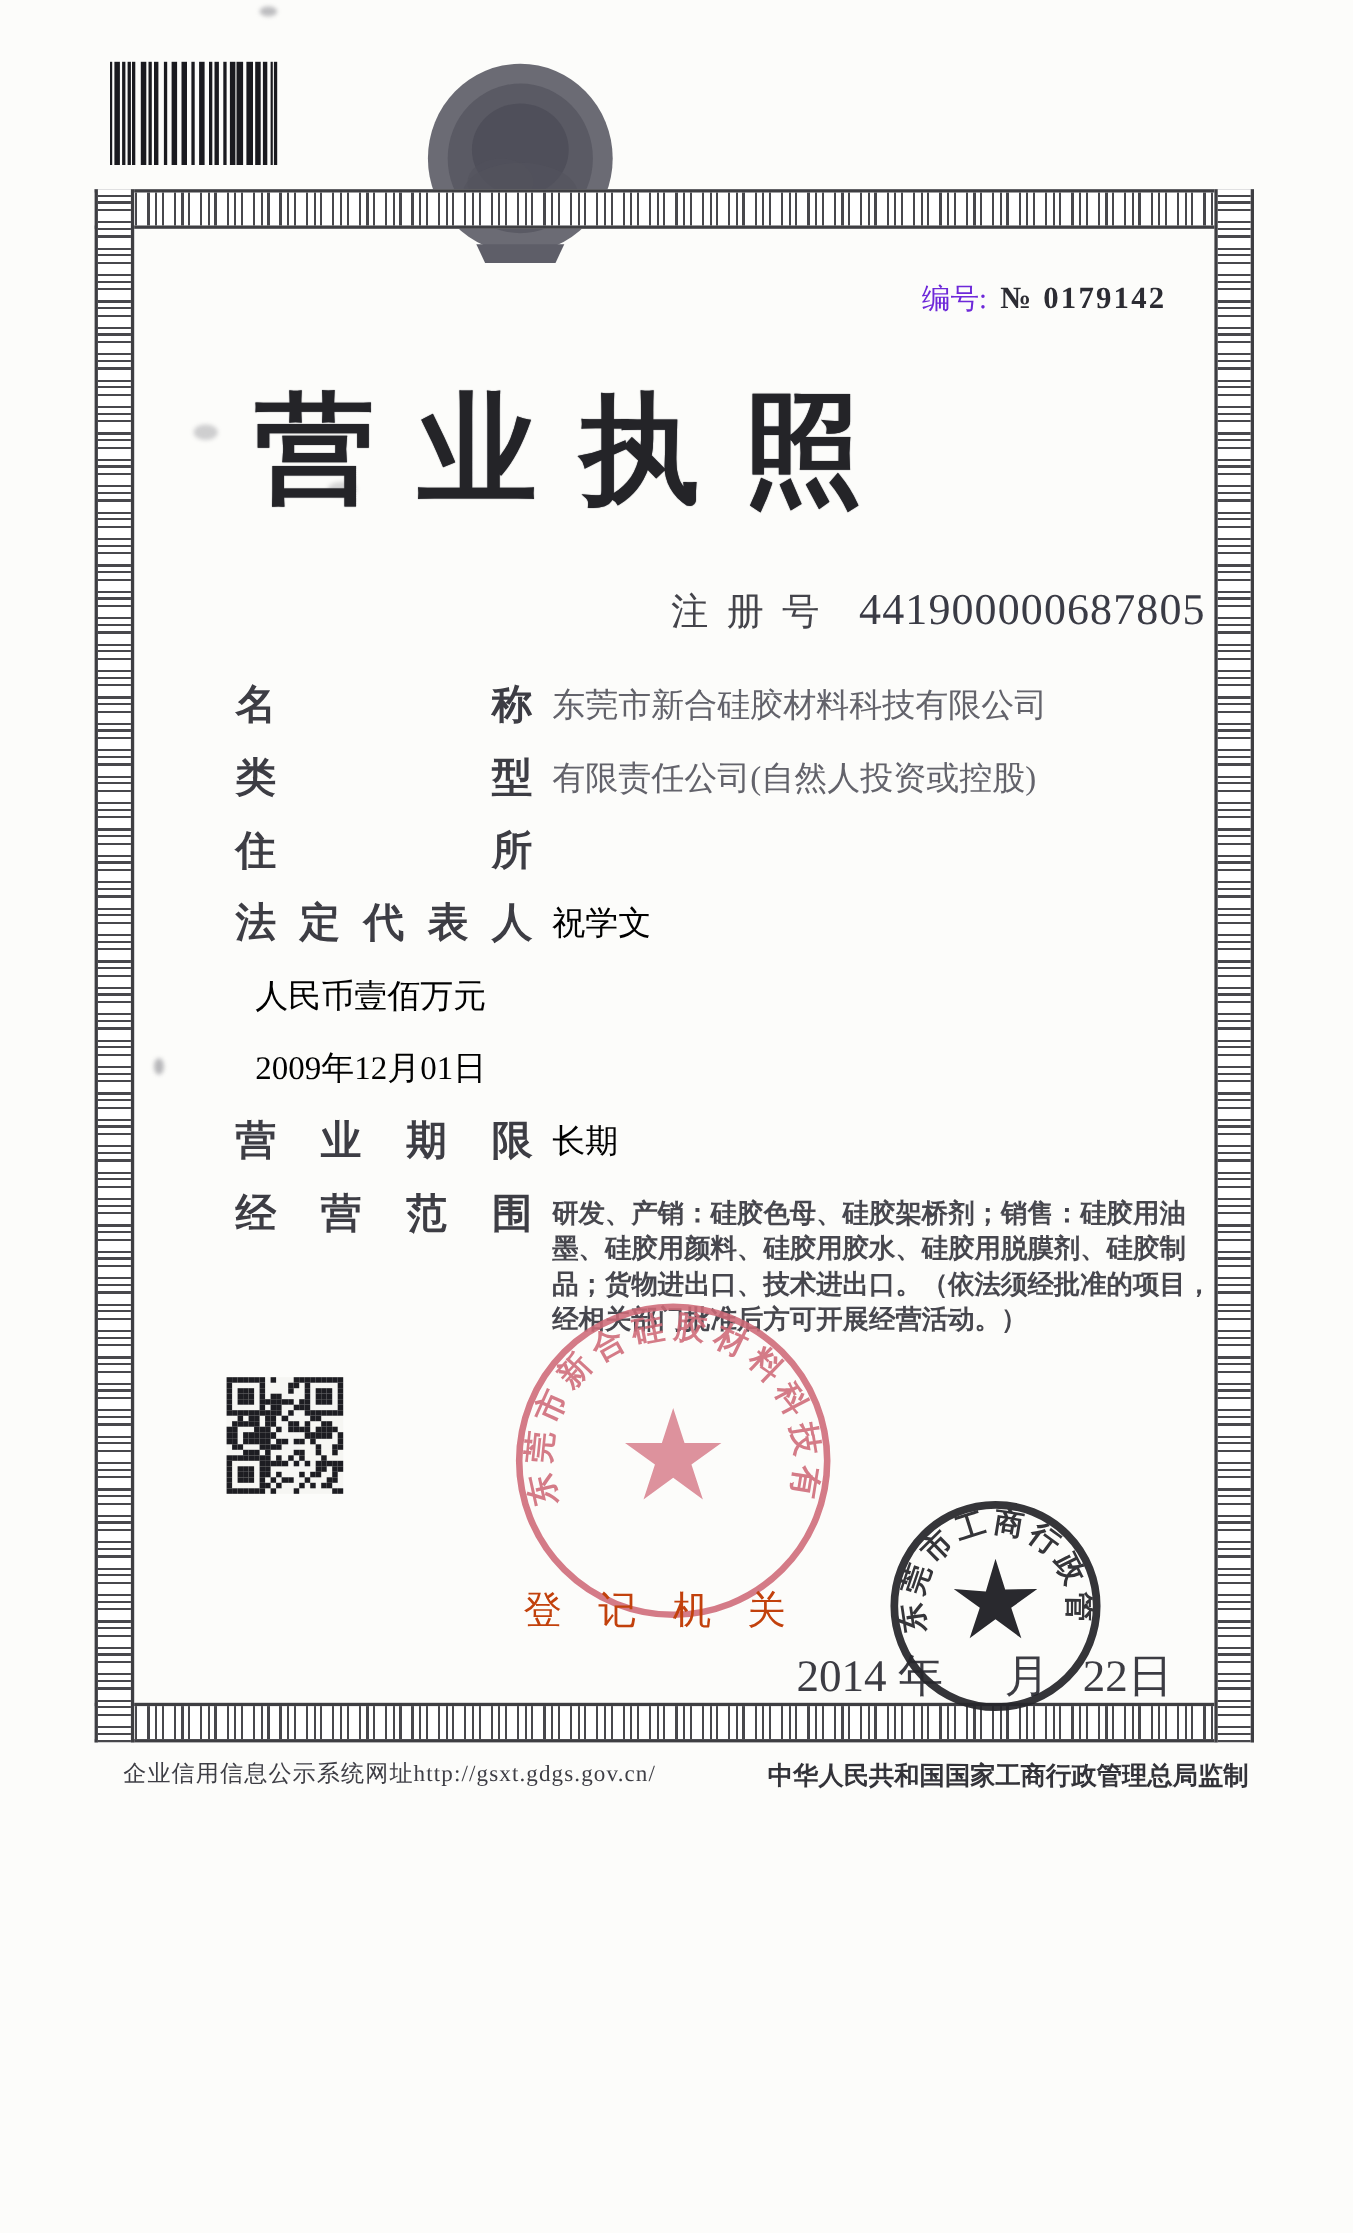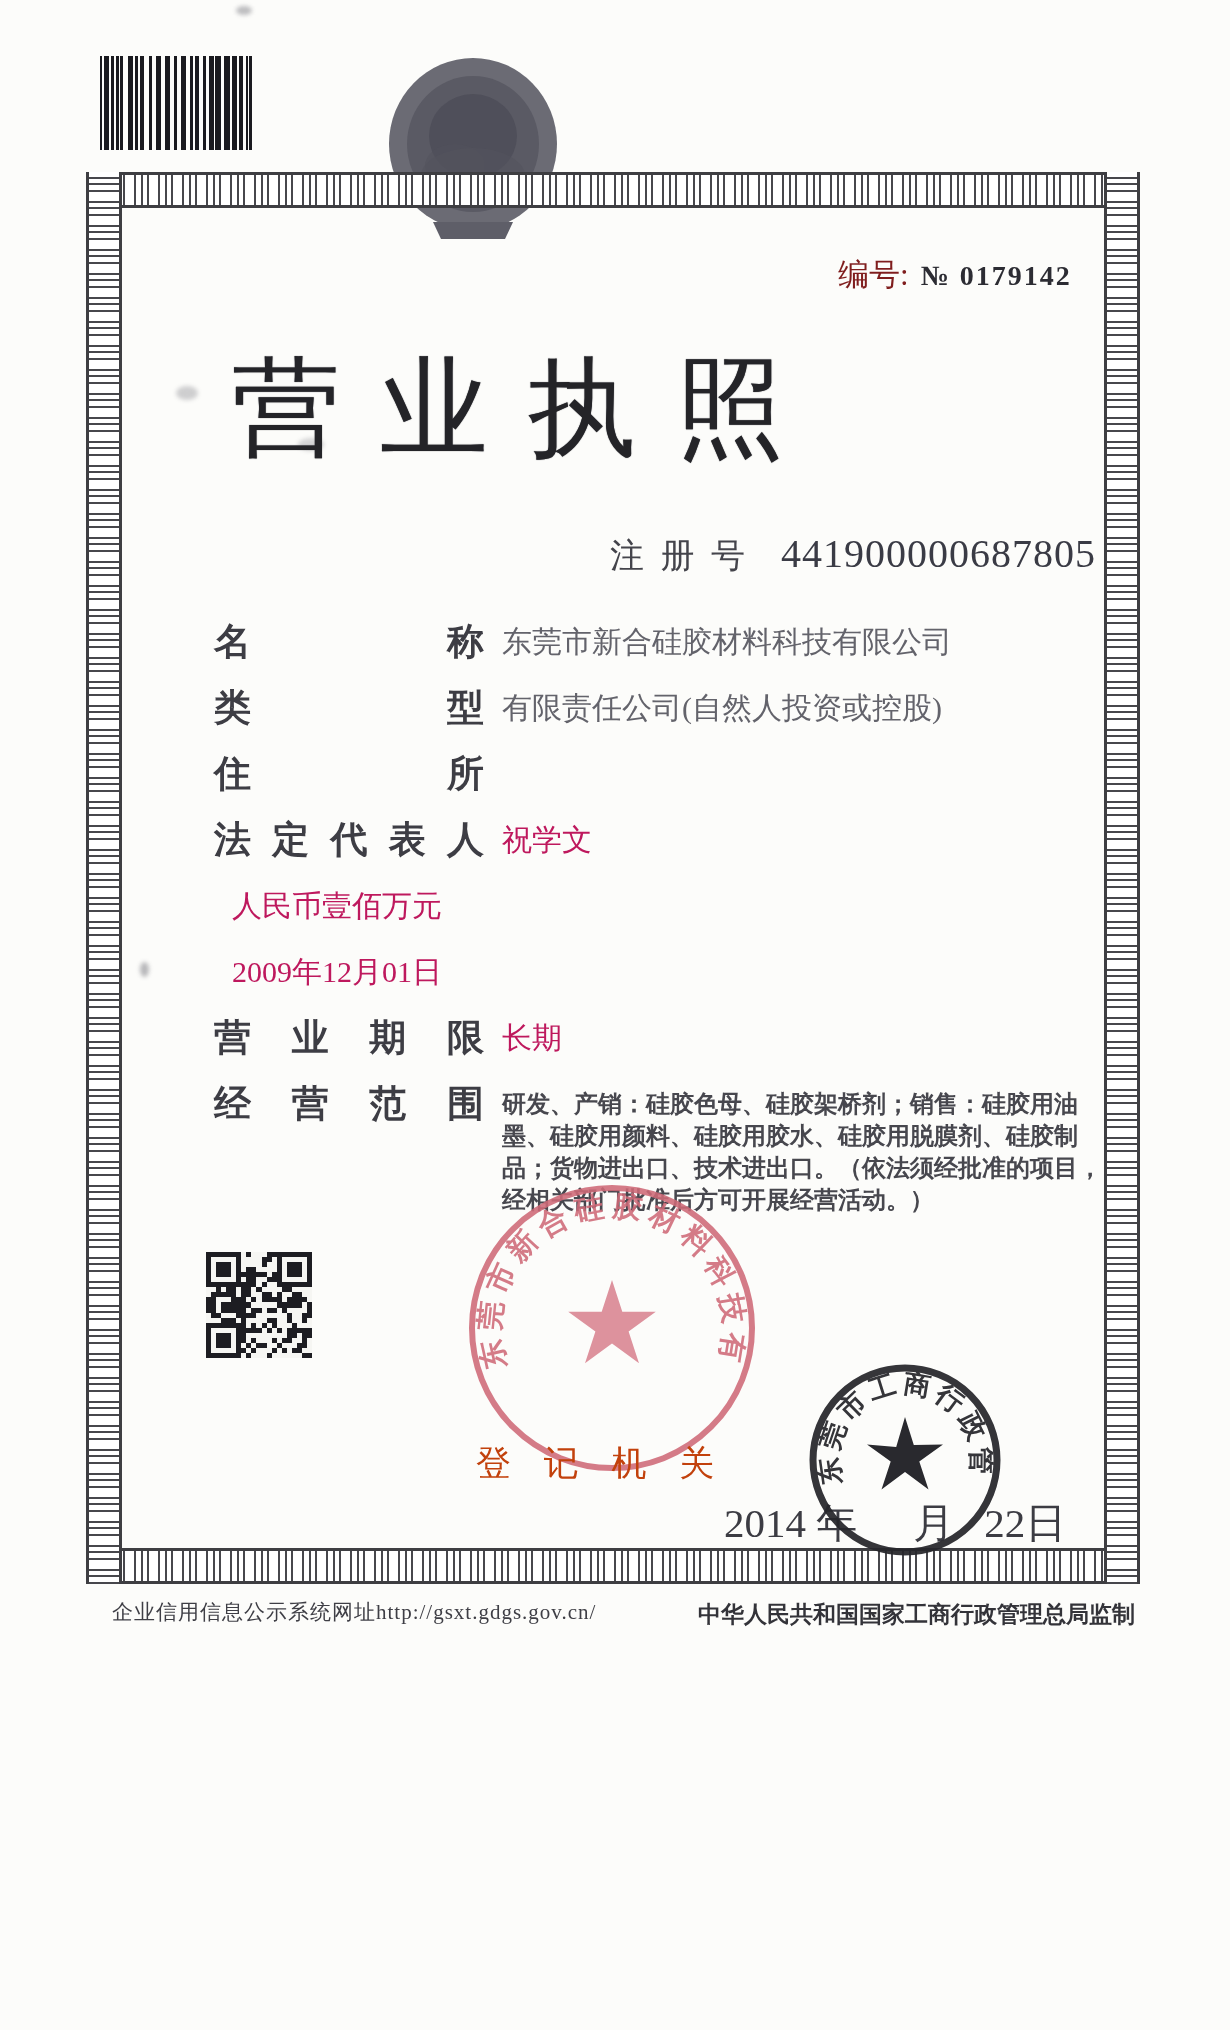--- a/index.html
+++ b/index.html
@@ -13,35 +13,35 @@
   
   .frame{position:absolute;left:86px;top:172px;width:1054px;height:1412px;}
   .band{position:absolute;background-color:#fff;}
   .band.h{left:0;width:100%;height:30px;border-top:3px solid #3e3e42;border-bottom:3px solid #3e3e42;
     background-image:repeating-linear-gradient(90deg,#47474c 0 2px,transparent 2px 7px,#47474c 7px 9px,transparent 9px 13px,#47474c 13px 15px,transparent 15px 24px);}
   .band.v{top:0;height:100%;width:30px;border-left:3px solid #3e3e42;border-right:3px solid #3e3e42;
     background-image:repeating-linear-gradient(0deg,#47474c 0 2px,transparent 2px 7px,#47474c 7px 9px,transparent 9px 13px,#47474c 13px 15px,transparent 15px 24px);}
   .band.top{top:0;} .band.bottom{bottom:0;} .band.left{left:0;} .band.right{right:0;}
   
   .serial{position:absolute;left:838px;top:254px;display:flex;align-items:baseline;gap:12px;white-space:nowrap;}
-  .serial .lab{font-size:31px;color:#7f1d1d;}
+  .serial .lab{font-size:26px;color:#6d28d9;}
   .serial .val{font-size:28px;font-weight:700;color:#2c2c33;letter-spacing:2px;}
-  .title{position:absolute;left:232px;top:336px;font-size:108px;font-weight:400;color:#242428;
+  .title{position:absolute;left:232px;top:336px;font-size:108px;font-weight:700;color:#242428;
          letter-spacing:40px;white-space:nowrap;font-family:"Liberation Sans","DejaVu Sans",sans-serif;
          text-shadow:0 0 1px #33333a;}
   .regno{position:absolute;left:610px;top:530px;display:flex;align-items:baseline;gap:32px;white-space:nowrap;}
   .regno .lab{font-size:34px;color:#44444b;letter-spacing:4px;}
   .regno .val{font-size:40px;color:#3a3b45;letter-spacing:1px;}
   
   .fields{position:absolute;left:214px;top:618px;width:910px;}
   .row{display:flex;align-items:flex-start;margin-bottom:18px;}
   .flabel{width:270px;flex:none;font-size:37px;font-weight:600;color:#3d3d44;line-height:48px;
           text-align:justify;text-align-last:justify;}
   .fvalue{margin-left:18px;font-size:30px;color:#63636b;line-height:48px;white-space:nowrap;}
-  .row.dark .fvalue{color:#be185d;}
+  .row.dark .fvalue{color:#000000;}
   .row.scope .fvalue{white-space:normal;width:618px;font-size:24px;line-height:32px;
                      font-weight:700;color:#47474e;padding-top:8px;}
   
   .qr{position:absolute;left:206px;top:1252px;width:106px;height:106px;display:grid;
       grid-template-columns:repeat(21,1fr);grid-template-rows:repeat(21,1fr);background:#f6f6f3;}
   .qd{background:#1d1d22;}
   .company-seal{position:absolute;left:462px;top:1178px;opacity:.88;}
   .registry-stamp{position:absolute;left:790px;top:1345px;opacity:.93;z-index:4;}
   .registry-label{position:absolute;left:476px;top:1440px;font-size:35px;color:#c2410c;
                   letter-spacing:12px;white-space:nowrap;}

